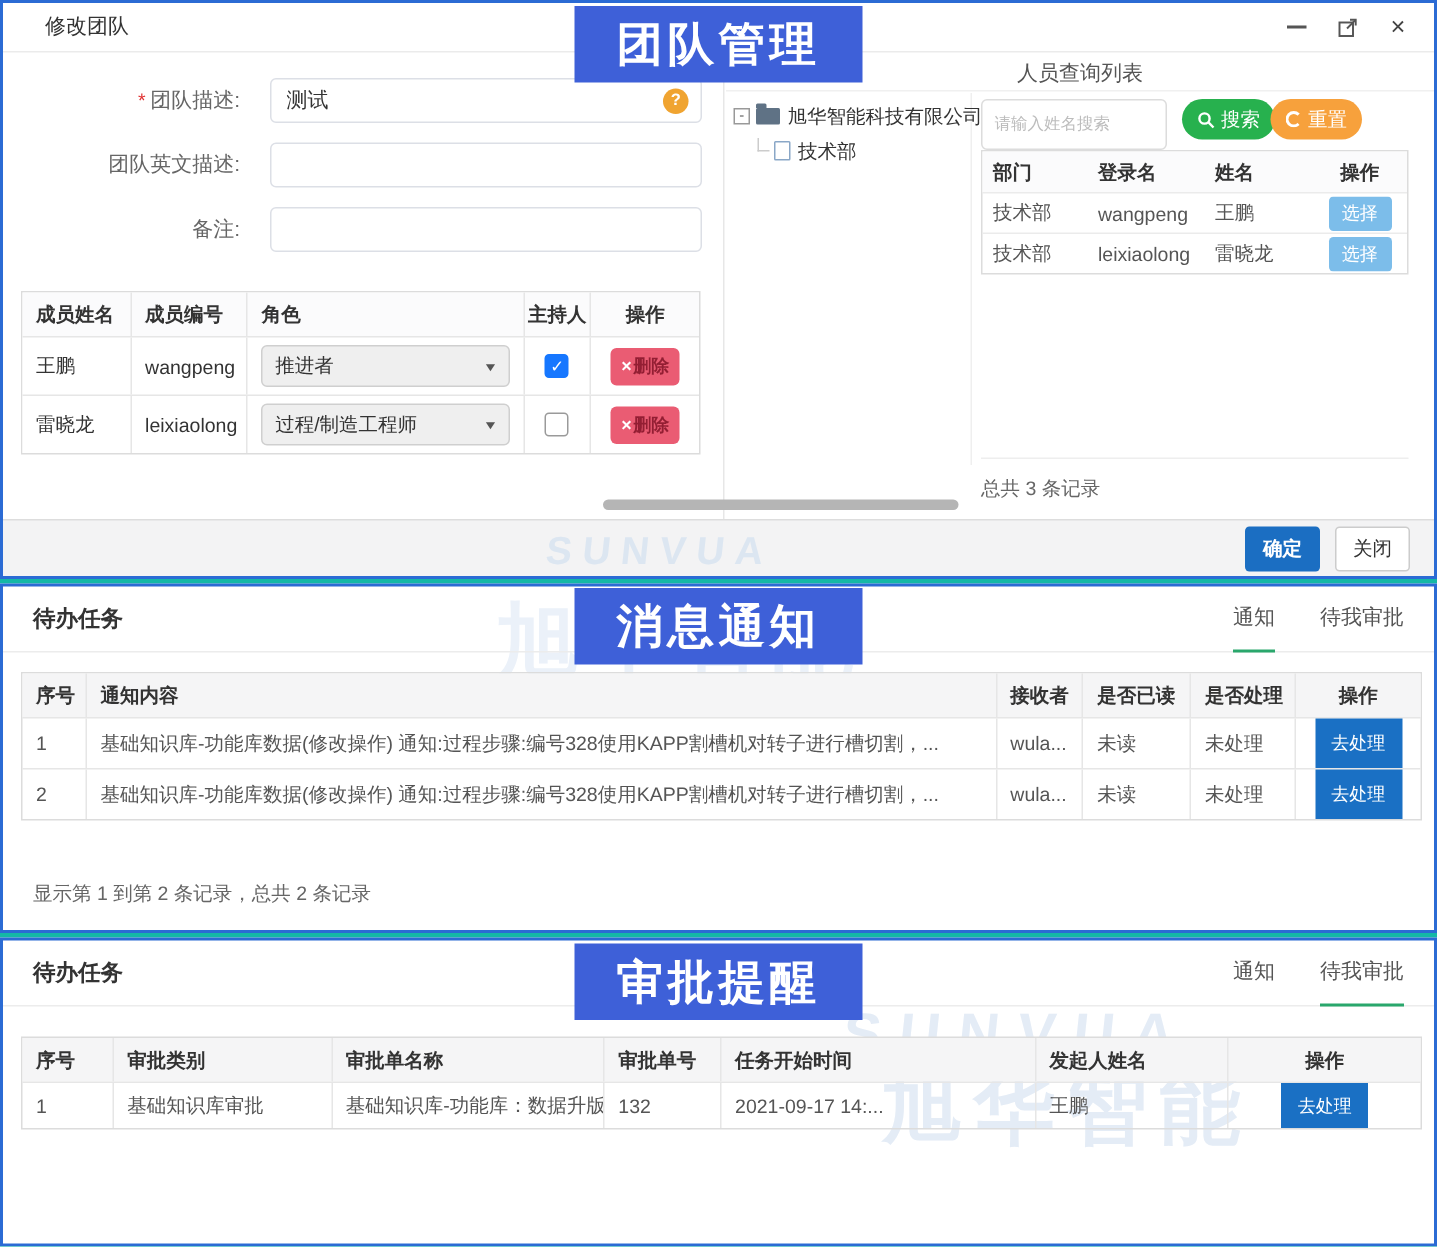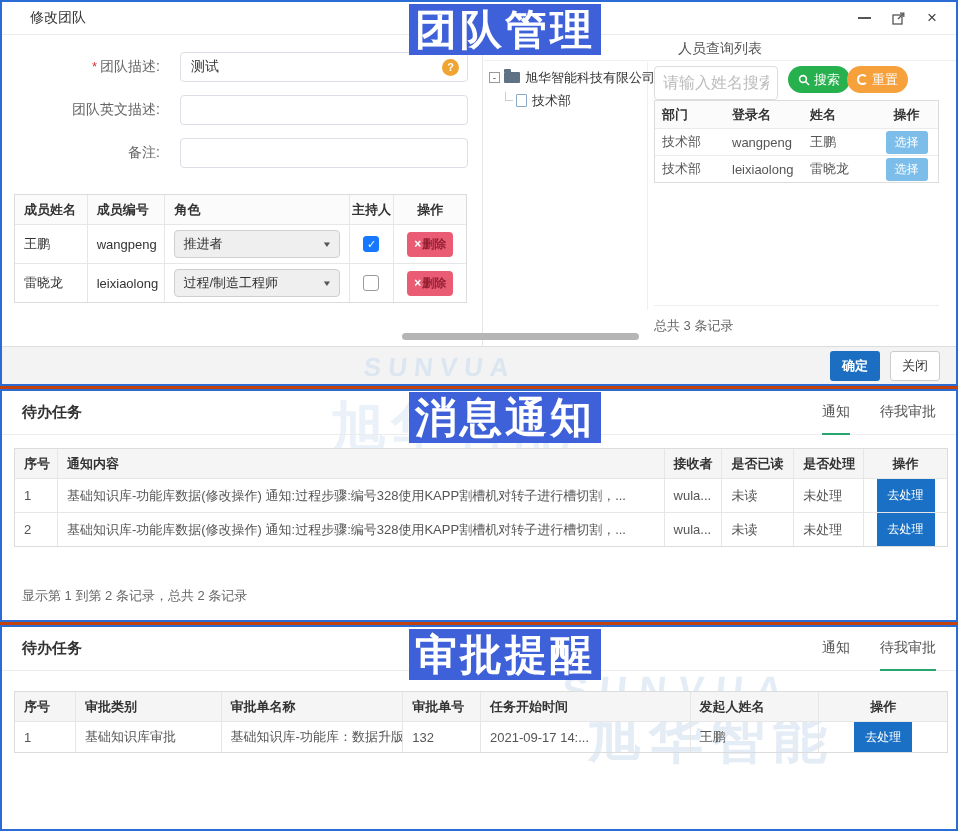--- a/index.html
+++ b/index.html
@@ -1,28 +1,28 @@
 <!DOCTYPE html>
 <html><head>
 <meta charset="utf-8">
 <style>
   * { margin:0; padding:0; box-sizing:border-box; }
   html,body { width:958px; height:831px; }
   body { font-family:"Liberation Sans","DejaVu Sans",sans-serif; background:#fff; }
-  .screen { position:relative; width:958px; height:831px; background:#c2410c; overflow:hidden; }
+  .screen { position:relative; width:958px; height:831px; background:#14b8a6; overflow:hidden; }
 
   .panel { position:absolute; left:0; width:958px; background:#fff; border:2px solid #2b6bd4; }
   .p1 { top:0; height:386px; }
   .p2 { top:389px; height:233px; }
   .p3 { top:625px; height:206px; }
 
   
   .banner { position:absolute; width:192px; height:51px; background:#3e60d8; color:#fff;
-            font-size:42px; font-weight:bold; letter-spacing:3px; display:flex;
-            align-items:center; justify-content:center; z-index:20;margin-left:26px; }
+            font-size:31px; font-weight:bold; letter-spacing:3px; display:flex;
+            align-items:center; justify-content:center; z-index:20; }
 
   
   .titlebar { height:33px; border-bottom:1px solid #ebebeb; display:flex; align-items:center;
               padding:0 16px 0 28px; }
   .dlg-title { font-size:14px; color:#333; }
   .win-controls { margin-left:auto; display:flex; gap:18px; align-items:center; }
   .wc { cursor:pointer; display:flex; align-items:center; justify-content:center; width:16px; height:16px; }
   .min-bar { width:13px; height:2px; background:#555; display:inline-block; }
   .close-x { font-size:17px; color:#444; line-height:14px; }
 
@@ -71,21 +71,21 @@
               font-size:10px; line-height:9px; text-align:center; margin-right:4px; }
   .folder-icon { width:16px; height:11px; background:#5f7285; border-radius:1px; position:relative; margin-right:5px; }
   .folder-icon::before { content:""; position:absolute; top:-3px; left:0; width:7px; height:3px;
                          background:#5f7285; border-radius:1px 1px 0 0; }
   .tnode.child { padding-left:16px; }
   .tree-connector { width:8px; height:9px; border-left:1px solid #ccc; border-bottom:1px solid #ccc;
                     margin:-8px 3px 0 0; }
   .file-icon { width:11px; height:13px; background:#fff; border:1px solid #8aa7c7; border-radius:1px; margin-right:5px; }
 
   .search-input { position:absolute; top:64px; left:652px; width:124px; height:27px; border:1px solid #dcdcdc;
-                  border-radius:4px; padding:16px 8px; font-size:16px; color:#333; outline:none;
+                  border-radius:4px; padding:16px 8px; font-size:11px; color:#333; outline:none;
                   font-family:"Liberation Sans","DejaVu Sans",sans-serif; }
   .search-input::placeholder { color:#bdbdbd; }
   .pill-btn { position:absolute; top:64px; height:27px; border:none; border-radius:14px; color:#fff;
               font-size:13px; padding:0 10px; display:flex; align-items:center; gap:4px; cursor:pointer;
               font-family:"Liberation Sans","DejaVu Sans",sans-serif; }
   .btn-search { left:786px; background:#27b14e; }
   .btn-reset  { left:845px; background:#f7a13c; }
   .reset-icon { width:11px; height:11px; border:2px solid #fff; border-radius:50%;
                 border-right-color:transparent; display:inline-block; }
 

